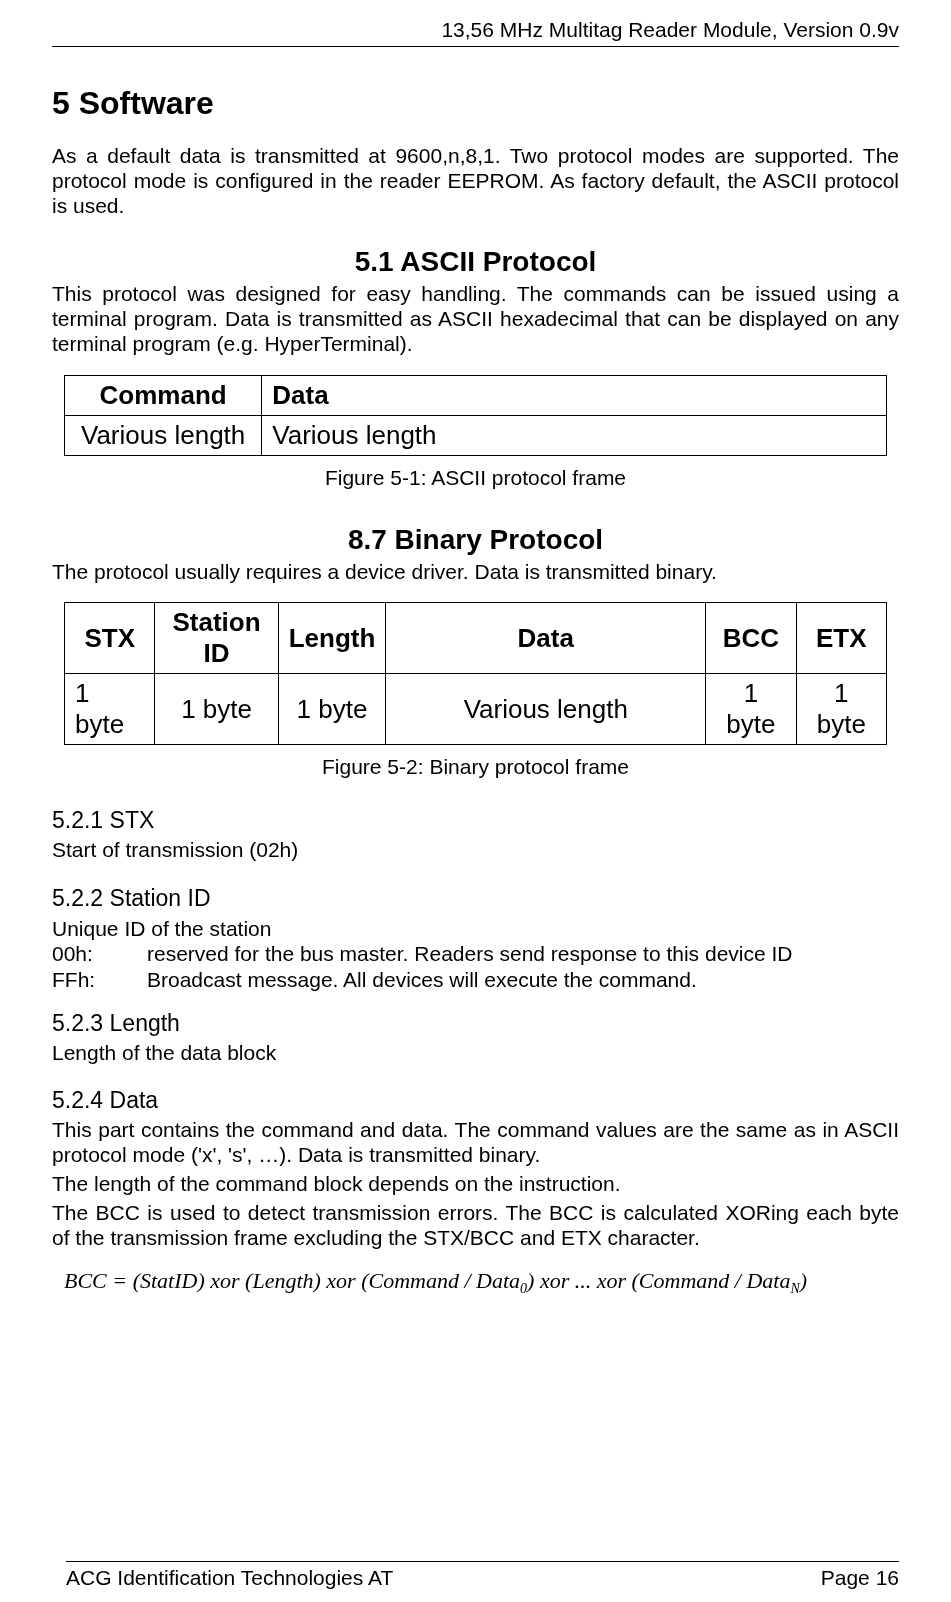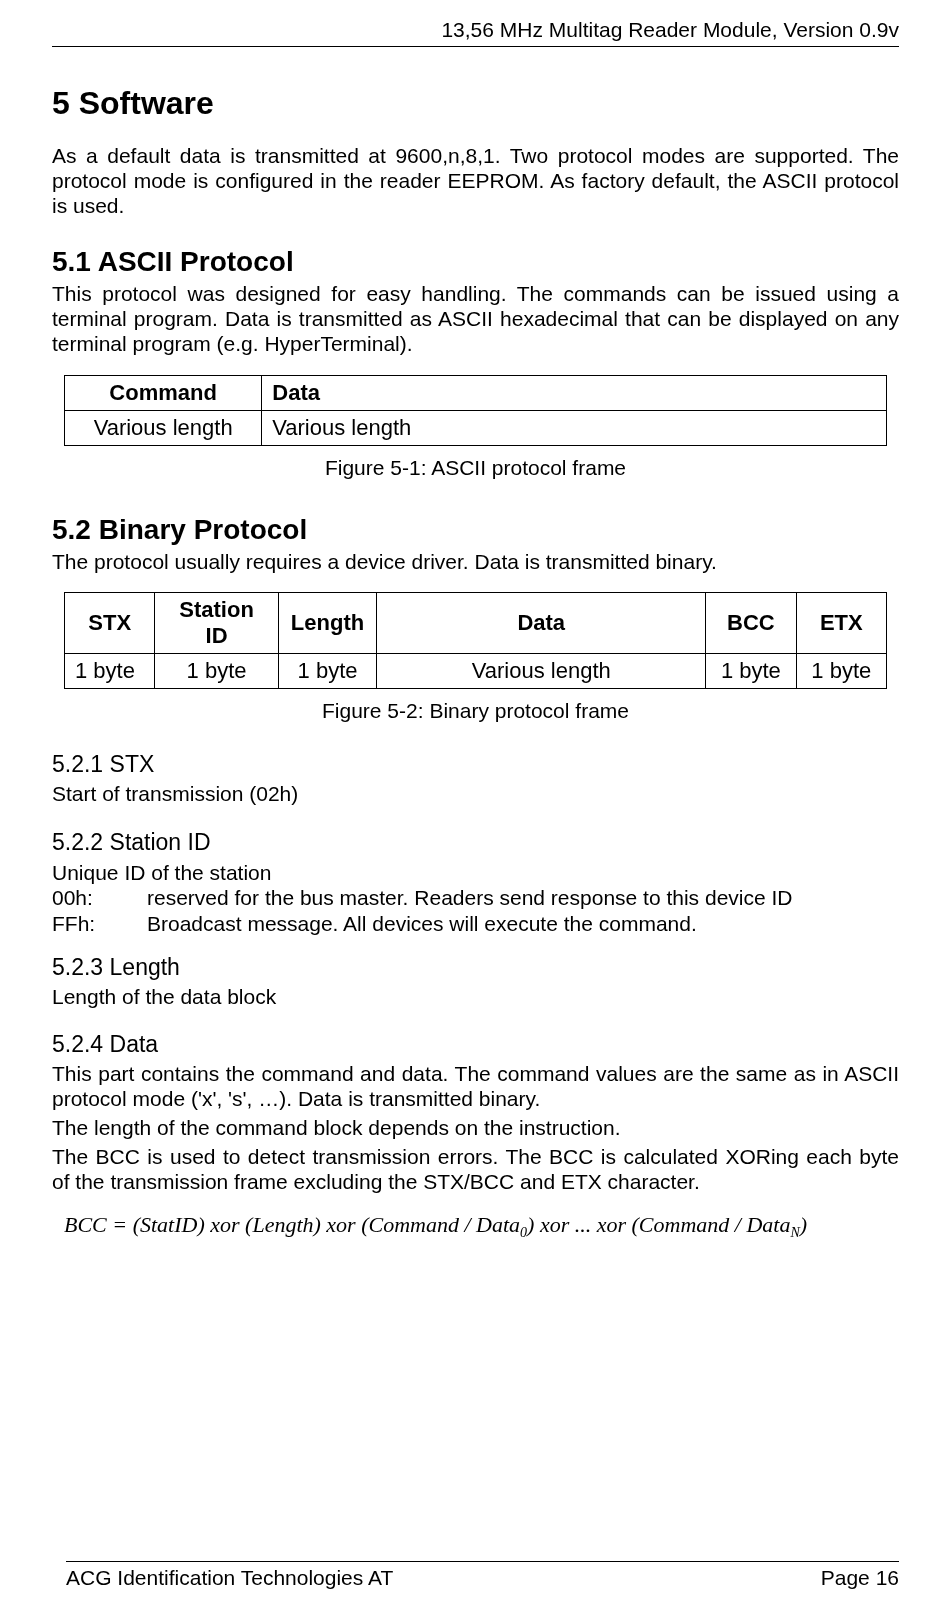--- a/index.html
+++ b/index.html
@@ -26,37 +26,38 @@
   }
   h1 {
     font-size: 32px;
     font-weight: bold;
     margin: 10px 0 22px 0;
   }
   h2 {
     font-size: 28px;
     font-weight: bold;
     margin: 24px 0 4px 0;
+    text-align: center;
   }
   h3 {
     font-size: 23px;
     font-weight: normal;
     margin: 18px 0 4px 0;
   }
   p {
     font-size: 21px;
     margin: 0 0 4px 0;
     line-height: 1.18;
   }
   .justify { text-align: justify; }
   table {
     border-collapse: collapse;
     width: 100%;
     margin: 14px 0 6px 0;
-    font-size: 22px;
+    font-size: 26px;
   }
   th, td {
     border: 1px solid #000;
     padding: 4px 10px;
     background: #fff;
   }
   th { font-weight: bold; text-align: center; }
   td.center { text-align: center; }
   .caption {
     text-align: center;
@@ -108,21 +109,21 @@
       </tr>
       <tr>
         <td class="center">Various length</td>
         <td>Various length</td>
       </tr>
     </tbody>
       </table>
   </div>
   <div class="caption">Figure 5-1: ASCII protocol frame</div>
 
-  <h2>5.2 Binary Protocol</h2>
+  <h2>8.7 Binary Protocol</h2>
   <p>The protocol usually requires a device driver. Data is transmitted binary.</p>
 
   <div class="table-wrap">
     <table>
       <tbody>
           <tr>
         <th style="width:11%;">STX</th>
         <th style="width:15%;">Station ID</th>
         <th style="width:12%;">Length</th>
         <th>Data</th>

